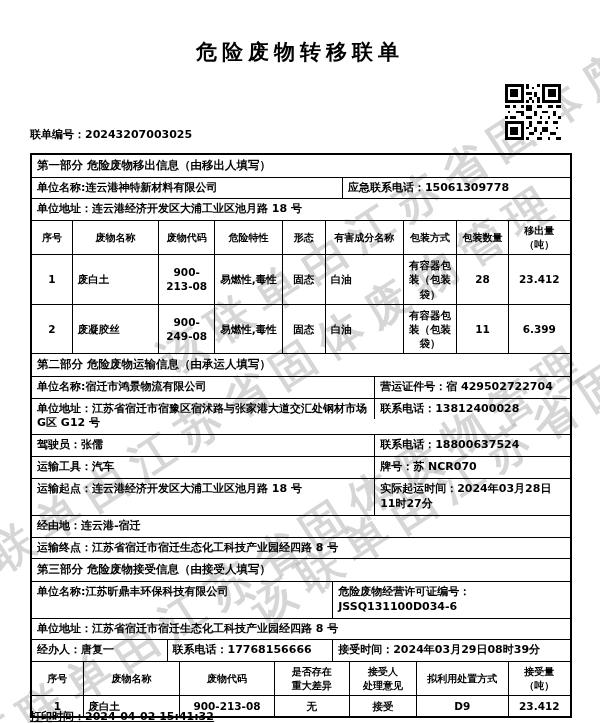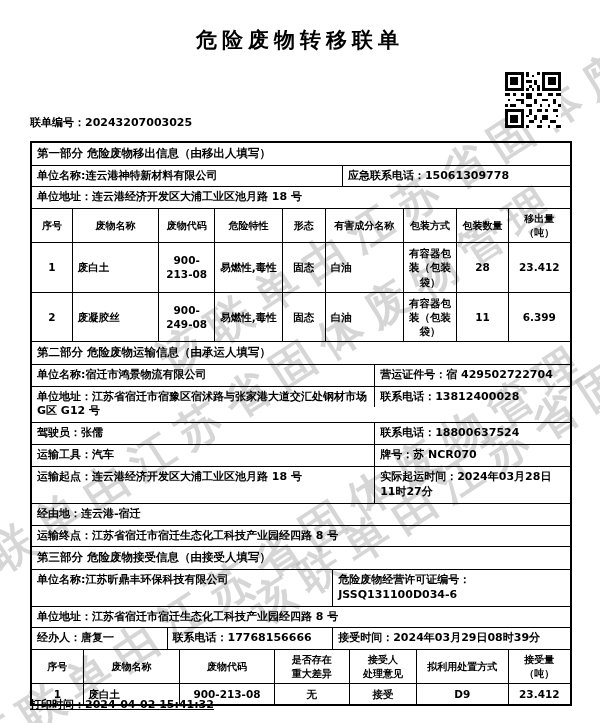--- a/index.html
+++ b/index.html
@@ -23,21 +23,21 @@
     white-space:nowrap;
     transform:rotate(-33deg);
     transform-origin:0 0;
   }
   .wm1{left:-40px;top:726px;}
   .wm2{left:-70px;top:566px;}
   .wm3{left:148px;top:338px;}
   .wm4{left:238px;top:588px;}
   
   .content{position:relative;z-index:1;}
-  .title{text-align:center;font-size:21px;letter-spacing:5px;padding-top:26px;margin:0;}
+  .title{text-align:center;font-size:21px;letter-spacing:5px;padding-top:26px;margin:12px;}
   .qr{position:absolute;left:505px;top:72px;width:56px;height:56px;}
   .manifest{position:absolute;left:30px;top:115px;font-size:11px;}
   
   .form{
     position:absolute;left:30px;top:141px;width:538px;
     border:2px solid #000;font-size:11px;line-height:1.35;
     background:transparent;
   }
   .row{display:flex;border-top:1px solid #000;align-items:flex-start;}
   .row:first-child{border-top:none;}

